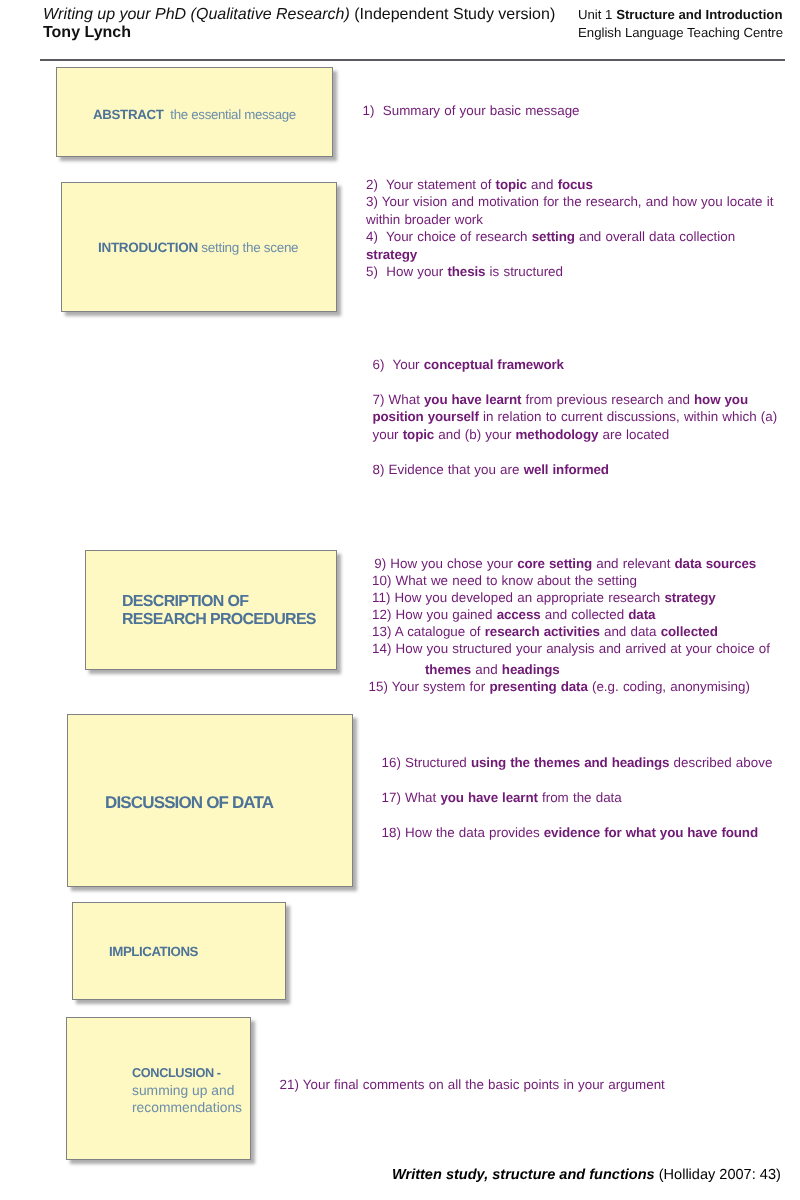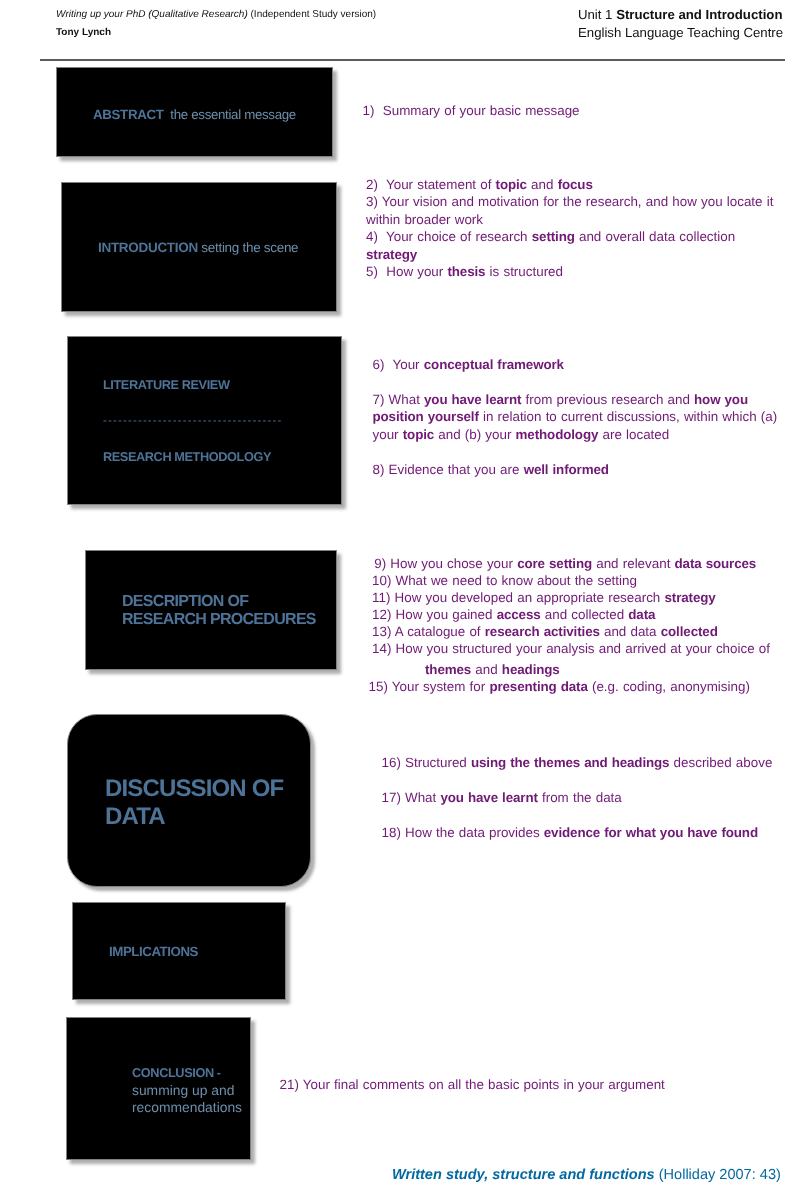--- a/index.html
+++ b/index.html
@@ -2,50 +2,50 @@
 <html><head>
 <meta charset="utf-8">
 <style>
   html,body{margin:0;padding:0;}
   body{width:800px;height:1200px;background:#ffffff;-webkit-font-smoothing:antialiased;text-rendering:geometricPrecision;
        font-family:"Liberation Sans",sans-serif;color:#111;
        overflow:hidden;}
   .page{position:relative;width:800px;height:1200px;}
 
   
-  .hdr-left{position:absolute;left:56px;top:6.3px;font-size:10px;line-height:17.6px;white-space:nowrap;}
+  .hdr-left{position:absolute;left:43px;top:6.3px;font-size:16px;line-height:17.6px;white-space:nowrap;}
   .hdr-right{position:absolute;left:578px;top:6.3px;width:210px;font-size:13.2px;line-height:17.6px;text-align:left;white-space:nowrap;}
   .rule{position:absolute;left:40px;width:745px;top:59.4px;height:1.6px;background:#5a5b5e;}
 
   
-  .box{position:absolute;background:#000000;border:1.5px solid #7f8184;
+  .box{position:absolute;background:#fef9c3;border:1.5px solid #7f8184;
        box-shadow:4px 4px 3px rgba(130,130,130,0.65);
        display:flex;align-items:center;
        color:#4e7398;box-sizing:border-box;}
   .box .inner{width:100%;text-align:left;}
   .ttl{font-weight:700;letter-spacing:inherit;}
   .sub{font-weight:400;color:#6d8eaa;}
   .dashline{color:#4e7398;font-size:11.5px;letter-spacing:-1.02px;}
 
   
   .lst{position:absolute;font-size:13.4px;line-height:17.45px;color:#701a75;word-spacing:0.45px;}
   .lst .ln{white-space:nowrap;}
   .lst .ind{padding-left:53px;}
   .lst .out{margin-left:-3.5px;}
   .lst .in1{padding-left:2.2px;}
   b{font-weight:700;}
   .lst b{letter-spacing:-0.12px;text-align:right;}
-  .foot{position:absolute;font-size:14.55px;color:#0369a1;white-space:nowrap;}
+  .foot{position:absolute;font-size:14.55px;color:#000000;white-space:nowrap;}
 
   
   #b-abstract    {left:56px; top:67px;   width:277px; height:90px;  font-size:13.3px;letter-spacing:-0.32px;}
   #b-introduction{left:61px; top:170px;  width:276px; height:130px; font-size:13.5px;letter-spacing:-0.3px;margin-top:12px;}
   #b-literature  {left:67px; top:336px;  width:275px; height:169px; font-size:12.75px;letter-spacing:-0.42px;}
   #b-description {left:85px; top:550px;  width:252px; height:120px; font-size:16px;letter-spacing:-0.7px;}
-  #b-discussion  {left:67px; top:714px;  width:244px; height:173px; font-size:24px;letter-spacing:-0.85px;border-radius:30px;}
+  #b-discussion  {left:67px; top:714px;  width:286px; height:173px; font-size:17px;letter-spacing:-0.85px;}
   #b-implications{left:72px; top:902px;  width:214px; height:98px;  font-size:13.3px;letter-spacing:-0.44px;}
   #b-conclusion  {left:66px; top:1017px; width:185px; height:143px; font-size:13.85px;padding-left:27px;}
   #b-abstract .inner{padding-left:36px;position:relative;top:2px;}
   #b-introduction .inner{padding-left:36px;}
   #b-literature .inner{padding-left:35px;line-height:36px;}
   #b-description .inner{padding-left:36px;line-height:17.6px;position:relative;top:1px;}
   #b-discussion .inner{padding-left:37px;position:relative;top:2px;}
   #b-discussion .ttl{letter-spacing:-0.85px;}
   #b-implications .inner{padding-left:36px;}
   #b-conclusion .inner{padding-left:38px;line-height:17.5px;position:relative;top:2px;}
@@ -81,27 +81,20 @@
       <span class="ttl">ABSTRACT</span><span class="gapsp">&nbsp; </span><span class="sub">the essential message</span>
     </div>
   </div>
 
   <div class="box" id="b-introduction">
     <div class="inner">
       <span class="ttl">INTRODUCTION</span><span class="gapsp"> </span><span class="sub">setting the scene</span>
     </div>
   </div>
 
-  <div class="box" id="b-literature">
-    <div class="inner">
-      <div class="ttl">LITERATURE REVIEW</div>
-      <div class="dashline">- - - - - - - - - - - - - - - - - - - - - - - - - - - - - - - - - - - -</div>
-      <div class="ttl">RESEARCH METHODOLOGY</div>
-    </div>
-  </div>
 
   <div class="box" id="b-description">
     <div class="inner">
       <div class="ttl">DESCRIPTION OF</div>
       <div class="ttl">RESEARCH PROCEDURES</div>
     </div>
   </div>
 
   <div class="box" id="b-discussion">
     <div class="inner">

